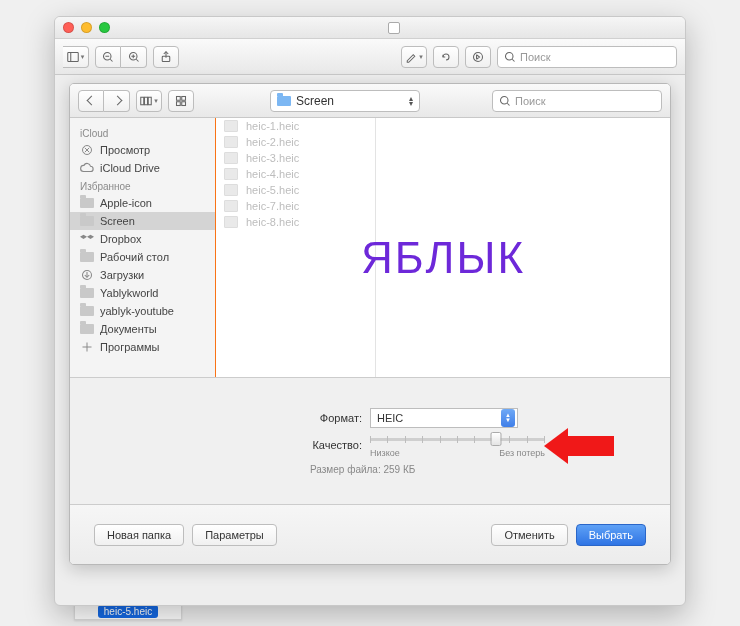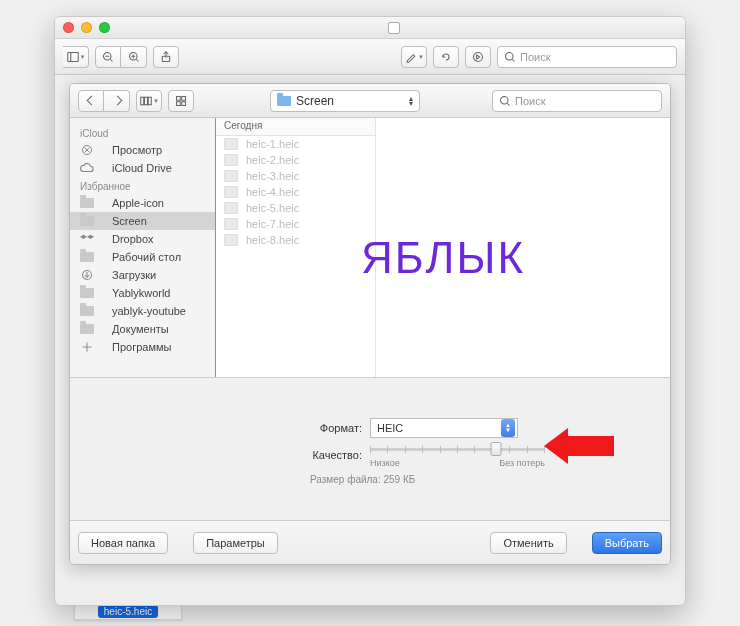--- a/index.html
+++ b/index.html
@@ -27,47 +27,47 @@
   .center-group { display:flex; align-items:center; gap:4px; margin-left:70px; }
   .folder-dd { height:22px; width:150px; background:#fff; border:1px solid #bdbdbd; border-radius:4px; display:flex; align-items:center; padding:0 6px; font-size:12px; color:#333; gap:5px; }
   .folder-dd .fld-icon { width:14px; height:10px; background:#7cb7f3; border-radius:1px; position:relative; }
   .folder-dd .fld-icon::before { content:""; position:absolute; top:-3px; left:0; width:6px; height:3px; background:#7cb7f3; border-radius:1px 1px 0 0; }
   .updown { margin-left:auto; font-size:8px; color:#555; line-height:5px; }
   .sheet-search { height:22px; width:170px; background:#fff; border:1px solid #bdbdbd; border-radius:4px; display:flex; align-items:center; padding:0 6px; font-size:11px; color:#999; gap:4px; margin-left:auto; }
 
   .browser { display:flex; height:260px; background:#fff; border-bottom:1px solid #ccc; }
   .sidebar { width:146px; background:#f4f4f4; border-right:1px solid #f97316; padding:6px 0; font-size:11px; overflow:hidden; }
   .sb-header { color:#8a8a8a; font-size:10px; padding:4px 10px 2px; }
-  .sb-item { display:flex; align-items:center; gap:18px; padding:3px 10px; color:#444; white-space:nowrap; }
+  .sb-item { display:flex; align-items:center; gap:6px; padding:3px 10px; color:#444; white-space:nowrap; }
   .sb-item.sel { background:#d4d4d4; }
   .sb-icon { width:14px; height:12px; display:inline-flex; align-items:center; justify-content:center; }
   .sb-fld { width:14px; height:10px; background:#c9c9c9; border-radius:1px; position:relative; }
   .sb-fld::before { content:""; position:absolute; top:-3px; left:0; width:6px; height:3px; background:#c9c9c9; border-radius:1px 1px 0 0; }
 
   .column-area { flex:1; display:flex; position:relative; }
   .col { width:160px; border-right:1px solid #e3e3e3; }
   .col-header { height:18px; background:#fafafa; border-bottom:1px solid #e3e3e3; font-size:10px; color:#666; padding:2px 8px; }
   .file-row { display:flex; align-items:center; gap:8px; padding:2px 8px; font-size:11px; color:#bdbdbd; }
   .file-ico { width:14px; height:12px; background:#e9e9e9; border:1px solid #ddd; border-radius:1px; }
   .watermark { position:absolute; left:50%; top:50%; transform:translate(-50%,-30%); font-size:44px; color:#6d28d9; letter-spacing:2px; font-weight:300; pointer-events:none; }
 
-  .options { padding:26px 0 8px; font-size:11px; color:#333;margin-top:10px; }
+  .options { padding:26px 0 8px; font-size:11px; color:#333; }
   .opt-row { display:flex; align-items:center; margin:4px 0; }
   .opt-label { width:300px; text-align:right; padding-right:8px; }
   .format-select { width:148px; height:20px; background:#fff; border:1px solid #bdbdbd; border-radius:0; display:flex; align-items:center; padding:0 2px 0 6px; font-size:11px; position:relative; }
   .sel-stepper { width:14px; height:18px; background:linear-gradient(#6fa9f6,#3f7ee8); border-radius:3px; display:flex; flex-direction:column; align-items:center; justify-content:center; color:#fff; font-size:6px; line-height:5px; margin-left:auto; }
   .slider-wrap { position:relative; width:175px; height:14px; }
   .slider-track { position:absolute; top:6px; left:0; right:0; height:3px; background:#cfcfcf; border-radius:2px; }
   .slider-ticks { position:absolute; top:4px; left:0; right:0; height:7px; display:flex; justify-content:space-between; }
   .slider-ticks span { width:1px; height:7px; background:#bdbdbd; }
   .slider-thumb { position:absolute; top:0; left:72%; width:11px; height:14px; background:linear-gradient(#fff,#e4e4e4); border:1px solid #aaa; border-radius:2px; transform:translateX(-50%); }
   .slider-lbls { display:flex; width:175px; justify-content:space-between; font-size:9px; color:#888; margin-top:2px; }
   .filesize-row { font-size:10px; color:#888; margin-left:240px; margin-top:6px; }
 
-  .sheet-footer { position:absolute; left:0; right:0; bottom:0; height:44px; border-top:1px solid #ccc; background:linear-gradient(#f6f6f6,#ececec); display:flex; align-items:center; padding:0 8px; gap:25px; }
+  .sheet-footer { position:absolute; left:0; right:0; bottom:0; height:60px; border-top:1px solid #ccc; background:linear-gradient(#f6f6f6,#ececec); display:flex; align-items:center; padding:0 24px; gap:8px; }
   .btn { height:22px; padding:0 12px; border:1px solid #bdbdbd; border-radius:4px; background:linear-gradient(#fff,#f0f0f0); font-size:11px; color:#333; display:flex; align-items:center; }
   .btn.primary { background:linear-gradient(#5ea1f6,#2f74e4); color:#fff; border-color:#2a66c8; }
   .spacer { flex:1; }
 
   .arrow { position:absolute; top:352px; left:498px; pointer-events:none; }
   .arrow-body { width:46px; height:20px; background:#f01818; position:absolute; }
   .arrow-head { width:0; height:0; border-top:18px solid transparent; border-bottom:18px solid transparent; border-right:24px solid #f01818; position:absolute; left:-24px; top:-8px; }
 
   .bg-thumb { position:absolute; left:74px; top:546px; width:108px; height:74px; background:#fff; border:1px solid #ddd; box-shadow:0 1px 2px rgba(0,0,0,.1); overflow:hidden; display:flex; flex-direction:column; align-items:center; }
   .bg-thumb .img { width:92%; height:50px; background:linear-gradient(90deg,#999 0%,#777 40%,#888 60%,#aaa 100%); margin-top:4px; border-radius:2px; }
@@ -284,21 +284,20 @@
             <span class="sb-icon">
               <svg width="14" height="12" viewBox="0 0 16 16" fill="none" stroke="#888" stroke-width="1.3">
                 <path d="M8 2v12M2 8h12"></path>
               </svg>
             </span>
             <span>Программы</span>
           </div>
         </div>
       <div class="column-area">
         <div class="col">
-          <div class="col-header">Сегодня</div>
           <div id="file-list">
               <div class="file-row">
                 <span class="file-ico"></span>
                 <span>heic-1.heic</span>
               </div>
               <div class="file-row">
                 <span class="file-ico"></span>
                 <span>heic-2.heic</span>
               </div>
               <div class="file-row">

